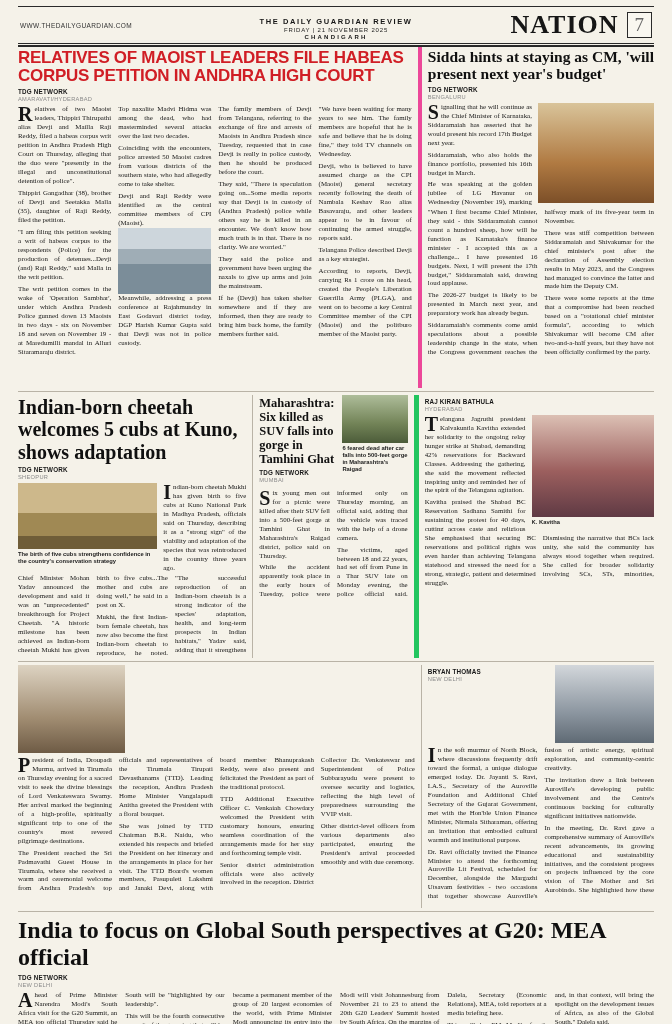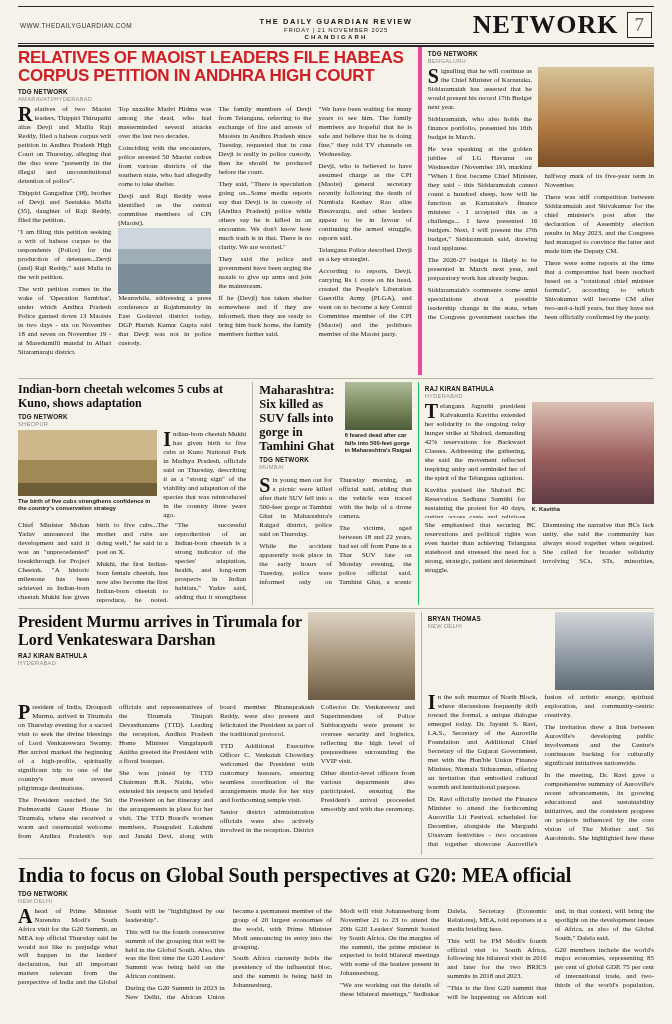--- a/index.html
+++ b/index.html
@@ -17,28 +17,28 @@
 .section-name{font:600 26px "Liberation Serif",serif;letter-spacing:1px}
 .page-no{font:300 19px "Liberation Serif",serif;color:#666;border:1.5px solid #2a2a2a;padding:1px 7px;background:#f9f7f0}
 .dbl-rule{border-top:1px solid #2a2a2a;border-bottom:2px solid #2a2a2a;height:4px;margin-top:2px}
 .hrule{border-top:1px solid #b9b3a6;margin:3px 0}
 
 .row{display:flex;align-items:stretch}
 .row>article{min-width:0}
 .habeas{flex:0 0 63.5%;padding-right:6px;border-right:4px solid #ec4899}
 .sidda{flex:1;padding-left:6px}
 .cheetah{flex:0 0 37%;padding-right:6px;border-right:1px solid #b9b3a6}
-.suv{flex:0 0 26%;padding:0 6px;border-right:1px solid #22c55e}
+.suv{flex:0 0 26%;padding:0 6px;border-right:5px solid #22c55e}
 .kavitha{flex:1;padding-left:6px}
 .murmu{flex:0 0 63.5%;padding-right:6px;border-right:1px solid #b9b3a6}
 .auroville{flex:1;padding-left:6px}
 
 .hl-red{font:bold 17px "Liberation Sans",sans-serif;color:#d01e25;line-height:1.07;letter-spacing:-.3px;margin:2px 0 1px;text-transform:uppercase}
 .hl{font-family:"Liberation Serif",serif;font-weight:bold;line-height:1.12;margin:1px 0 1px;color:#101010}
-.s155{font-size:15.5px}.s14{font-size:12px}.s125{font-size:12.5px}.s13{font-size:13px}.s16{font-size:16px}.s175{font-size:20px}
+.s155{font-size:15.5px}.s14{font-size:20px}.s125{font-size:12.5px}.s13{font-size:13px}.s16{font-size:16px}.s175{font-size:24px}
 
 .byline{margin:3px 0}
 .by-name{display:block;font:bold 6.3px "Liberation Sans",sans-serif;letter-spacing:.2px}
 .by-loc{display:block;font:5.7px "Liberation Sans",sans-serif;color:#8a8a8a;letter-spacing:.3px;margin-top:1px}
 
 .body{font-size:6.9px;line-height:1.3;text-align:justify;overflow:hidden}
 .cols2{column-count:2;column-gap:7px}
 .cols3{column-count:3;column-gap:7px}
 .cols4{column-count:4;column-gap:7px}
 .cols6{column-count:6;column-gap:8px}
@@ -79,21 +79,21 @@
 
   <header>
     <div class="mast-row">
       <div class="mast-left">WWW.THEDAILYGUARDIAN.COM</div>
       <div class="mast-center">
         <div class="paper-name">THE DAILY GUARDIAN REVIEW</div>
         <div class="paper-date">FRIDAY | 21 NOVEMBER 2025</div>
         <div class="paper-city">CHANDIGARH</div>
       </div>
       <div class="mast-right">
-        <div class="section-name">NETWORK</div>
+        <div class="section-name">NATION</div>
         <div class="page-no">7</div>
       </div>
     </div>
     <div class="dbl-rule"></div>
   </header>
 
   <section class="row">
     <article class="habeas">
       <h1 class="hl-red">RELATIVES OF MAOIST LEADERS FILE HABEAS CORPUS PETITION IN ANDHRA HIGH COURT</h1>
       <div class="byline">
@@ -120,20 +120,21 @@
             <p>They said the police and government have been urging the naxals to give up arms and join the mainstream.</p>
             <p>If he (Devji) has taken shelter somewhere and if they are informed, then they are ready to bring him back home, the family members further said.</p>
             <p>"We have been waiting for many years to see him. The family members are hopeful that he is safe and believe that he is doing fine," they told TV channels on Wednesday.</p>
             <p>Devji, who is believed to have assumed charge as the CPI (Maoist) general secretary recently following the death of Nambala Keshav Rao alias Basavaraju, and other leaders appear to be in favour of continuing the armed struggle, reports said.</p>
             <p>Telangana Police described Devji as a key strategist.</p>
             <p>According to reports, Devji, carrying Rs 1 crore on his head, created the People's Liberation Guerrilla Army (PLGA), and went on to become a key Central Committee member of the CPI (Maoist) and the politburo member of the Maoist party.</p>
           </div>
       </div>
     </article>
     <article class="sidda">
+      <h2 class="hl s155">Sidda hints at staying as CM, 'will present next year's budget'</h2>
       <div class="byline">
         <span class="by-name">TDG NETWORK</span>
         <span class="by-loc">BENGALURU</span>
       </div>
       <div class="split">
         <div class="body leadcol lc-sidda plist dcap">
             <p>Signalling that he will continue as the Chief Minister of Karnataka, Siddaramaiah has asserted that he would present his record 17th Budget next year.</p>
             <p>Siddaramaiah, who also holds the finance portfolio, presented his 16th budget in March.</p>
             <p>He was speaking at the golden jubilee of LG Havanur on Wednesday (November 19), marking submission of the first backward classes commission report.</p>
           </div>
@@ -216,27 +217,20 @@
           <p>Dismissing the narrative that BCs lack unity, she said the community has always stood together when required. She called for broader solidarity involving SCs, STs, minorities, economically weaker upper castes, and leaders across political parties.</p>
         </div>
     </article>
   </section>
 
   <div class="hrule"></div>
 
   <section class="row">
     <article class="murmu">
       <div class="split">
-        <div class="hgroup">
-          <h2 class="hl s16">President Murmu arrives in Tirumala for Lord Venkateswara Darshan</h2>
-          <div class="byline">
-            <span class="by-name">RAJ KIRAN BATHULA</span>
-            <span class="by-loc">HYDERABAD</span>
-          </div>
-        </div>
         <figure class="fig-murmu">
             <div class="ph ph-murmu"></div>
           </figure>
       </div>
       <div class="body cols4 b-murmu plist dcap">
           <p>President of India, Droupadi Murmu, arrived in Tirumala on Thursday evening for a sacred visit to seek the divine blessings of Lord Venkateswara Swamy. Her arrival marked the beginning of a high-profile, spiritually significant trip to one of the country's most revered pilgrimage destinations.</p>
           <p>The President reached the Sri Padmavathi Guest House in Tirumala, where she received a warm and ceremonial welcome from Andhra Pradesh's top officials and representatives of the Tirumala Tirupati Devasthanams (TTD). Leading the reception, Andhra Pradesh Home Minister Vangalapudi Anitha greeted the President with a floral bouquet.</p>
           <p>She was joined by TTD Chairman B.R. Naidu, who extended his respects and briefed the President on her itinerary and the arrangements in place for her visit. The TTD Board's women members, Pasupuleti Lakshmi and Janaki Devi, along with board member Bhanuprakash Reddy, were also present and felicitated the President as part of the traditional protocol.</p>
           <p>TTD Additional Executive Officer C. Venkaiah Chowdary welcomed the President with customary honours, ensuring seamless coordination of the arrangements made for her stay and forthcoming temple visit.</p>
           <p>Senior district administration officials were also actively involved in the reception. District Collector Dr. Venkateswar and Superintendent of Police Subbarayudu were present to oversee security and logistics, reflecting the high level of preparedness surrounding the VVIP visit.</p>

